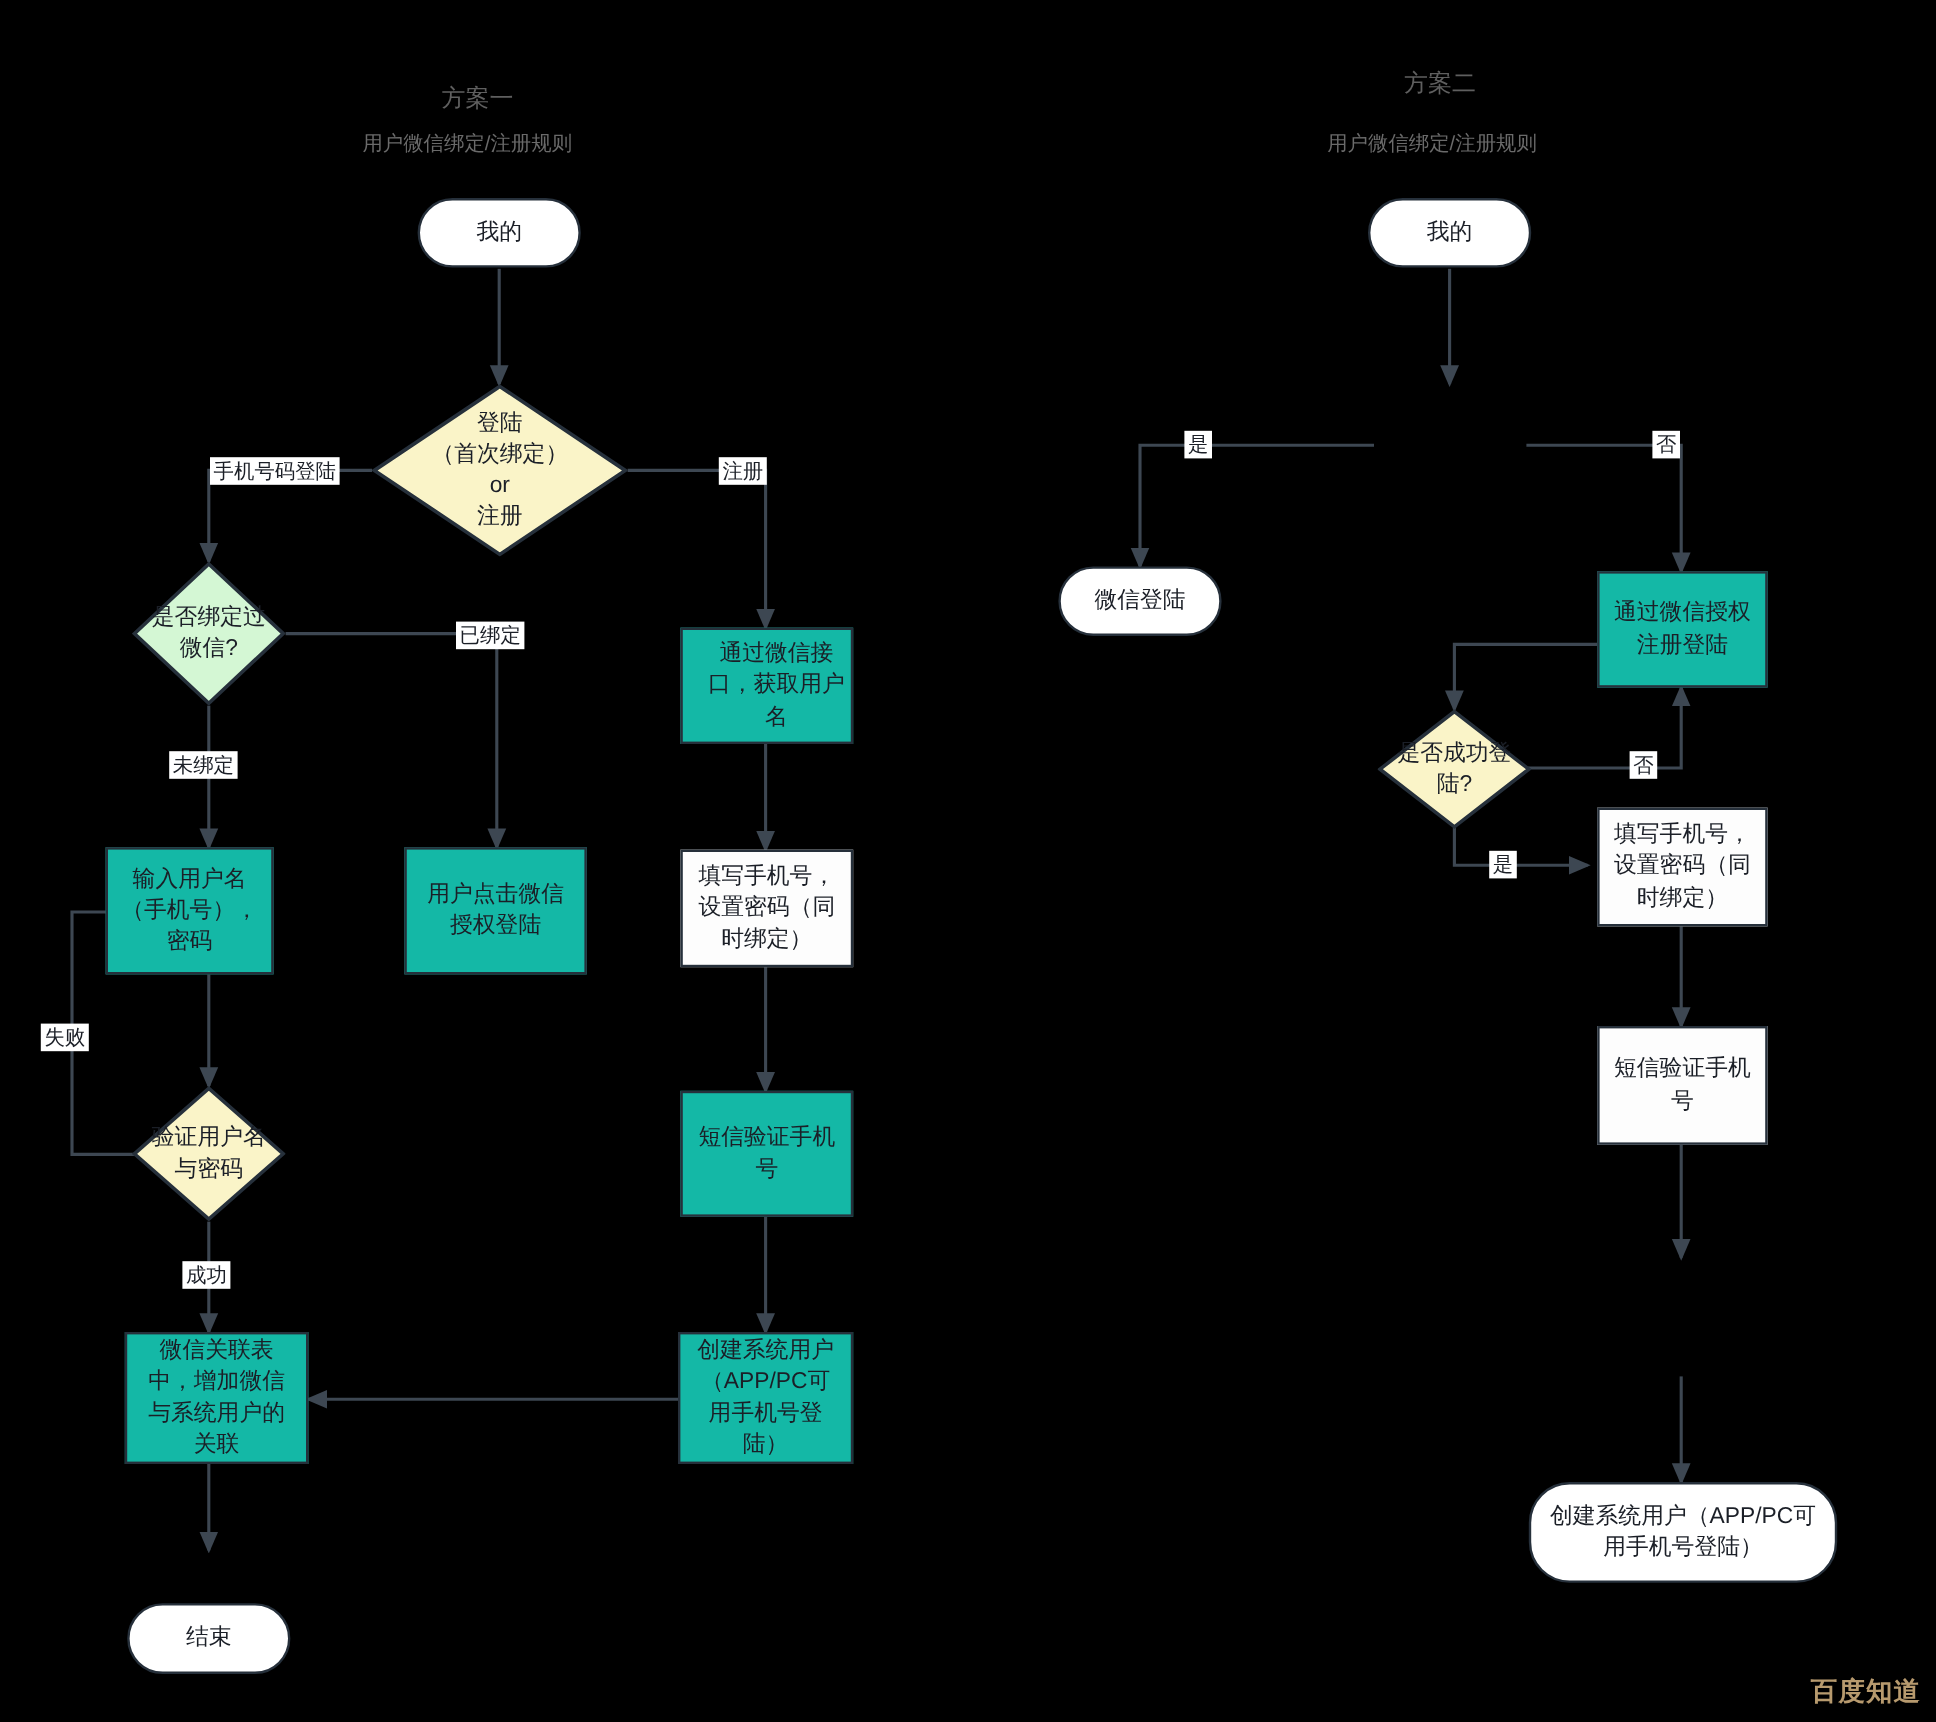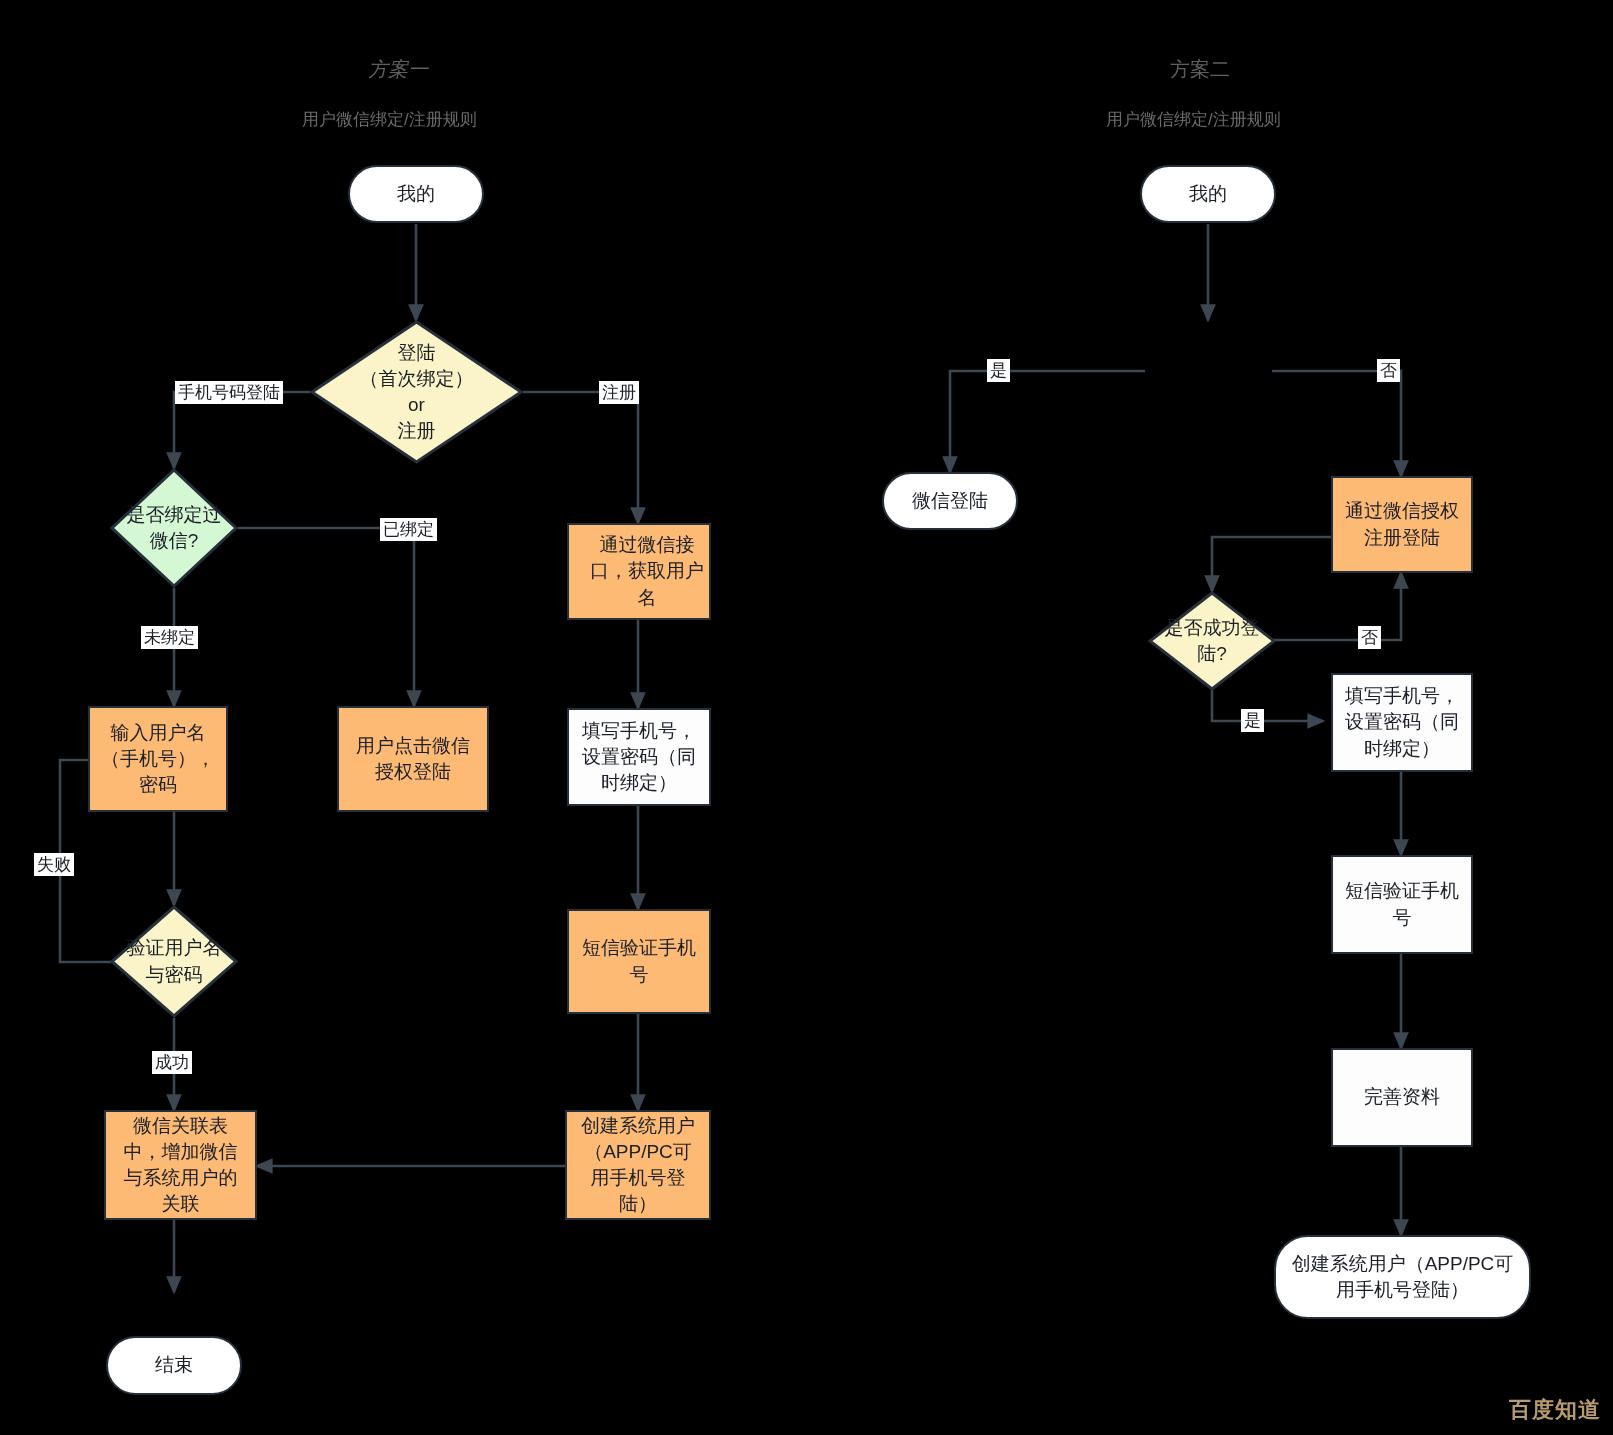--- a/index.html
+++ b/index.html
@@ -31,21 +31,21 @@
     color: #1b1f27;
     font-size: 19px;
     line-height: 1.38;
     white-space: pre-line;
     z-index: 3;
   }
   .node.rect {
     border: 2.5px solid #26303b;
     background: #ffffff;
   }
-  .node.rect.green { background: #fdba74; }
+  .node.rect.green { background: #14b8a6; }
   .node.rect.white { background: #fdfdfd; }
   .node.stadium {
     border: 2.5px solid #26303b;
     background: #ffffff;
     border-radius: 34px;
   }
   .node.diamond {
     border: none;
     background: transparent;
   }
@@ -148,21 +148,21 @@
       <path d="M 1212 690 L 1212 721 L 1323 721"></path>
 
       <path d="M 1401 772 L 1401 855"></path>
 
       <path d="M 1401 954 L 1401 1048"></path>
 
       <path d="M 1401 1147 L 1401 1235"></path>
     </g>
   </svg>
 
-  <div class="title-main" style="left:368px; top:56px;font-style:italic;">方案一</div>
+  <div class="title-main" style="left:368px; top:68px;">方案一</div>
   <div class="title-sub" style="left:302px; top:108px;">用户微信绑定/注册规则</div>
 
   <div class="node stadium" style="left:348px; top:165px; width:136px; height:58px;">我的</div>
 
   <div class="node diamond" style="left:310px; top:320px; width:213px; height:144px;">
     <svg class="diamond-shape" viewBox="0 0 213 144" preserveAspectRatio="none">
       <polygon points="106.5,2 211,72 106.5,142 2,72" fill="#faf4c8" stroke="#26303b" stroke-width="3"></polygon>
     </svg>
     <span class="dlabel">登陆
 （首次绑定）
@@ -242,21 +242,20 @@
 陆?</span>
   </div>
 
   <div class="node rect white" style="left:1331px; top:673px; width:142px; height:99px;">填写手机号，
 设置密码（同
 时绑定）</div>
 
   <div class="node rect white" style="left:1331px; top:855px; width:142px; height:99px;">短信验证手机
 号</div>
 
-  <div class="node rect white" style="left:1331px; top:1048px; width:142px; height:99px;">完善资料</div>
 
   <div class="node stadium" style="left:1274px; top:1235px; width:257px; height:84px;">创建系统用户（APP/PC可
 用手机号登陆）</div>
 
   <div class="edge-label" style="left:987px; top:359px;">是</div>
   <div class="edge-label" style="left:1377px; top:359px;">否</div>
   <div class="edge-label" style="left:1358px; top:626px;">否</div>
   <div class="edge-label" style="left:1241px; top:709px;">是</div>
 
   <div class="watermark">百度知道</div>

